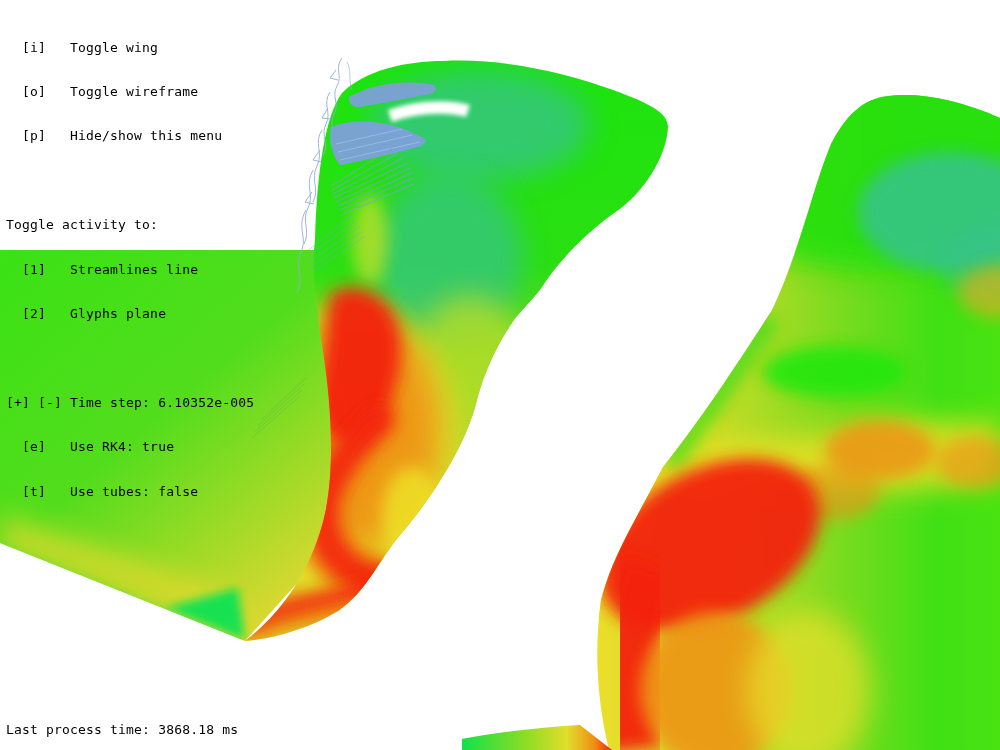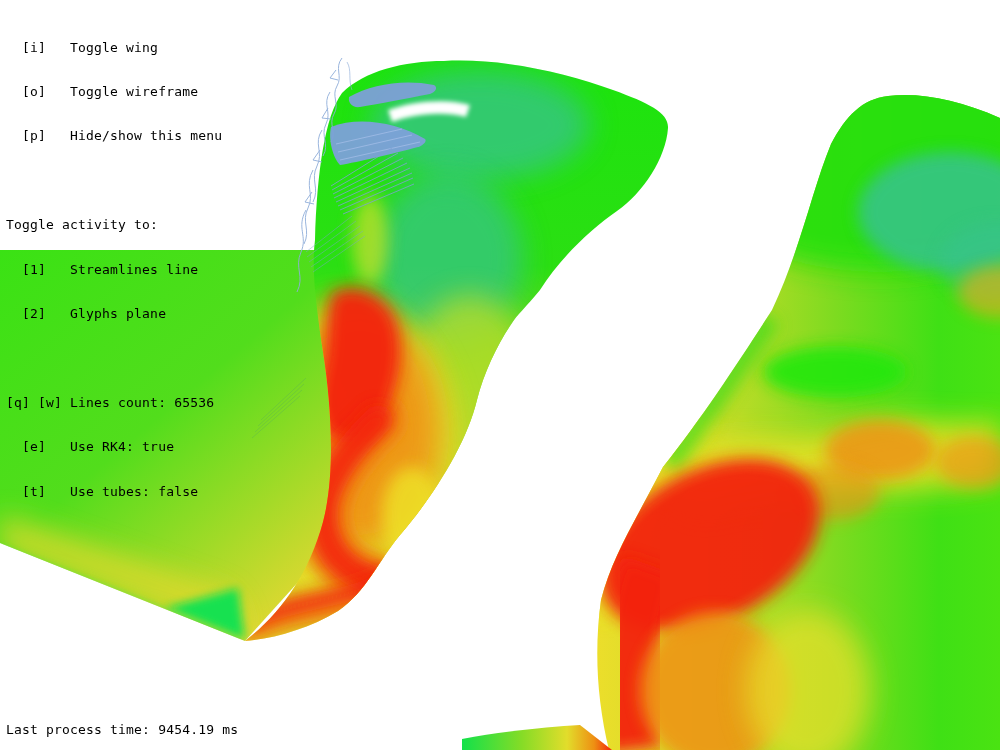--- a/index.html
+++ b/index.html
@@ -191,25 +191,25 @@
 
   <div id="menu" class="overlay-text">
     <div class="menu-line">  [i]   Toggle wing</div>
     <div class="menu-line">  [o]   Toggle wireframe</div>
     <div class="menu-line">  [p]   Hide/show this menu</div>
     <div class="menu-line"></div>
     <div class="menu-line">Toggle activity to:</div>
     <div class="menu-line">  [1]   Streamlines line</div>
     <div class="menu-line">  [2]   Glyphs plane</div>
     <div class="menu-line"></div>
-    <div class="menu-line">[q] [w] Lines count: 65536</div>
+    <div class="menu-line">[+] [-] Time step: 6.10352e-005</div>
     <div class="menu-line">  [e]   Use RK4: true</div>
     <div class="menu-line">  [t]   Use tubes: false</div>
     
     
     
     
     
   </div>
 
-  <div id="status" class="overlay-text">Last process time: 9454.19 ms</div>
+  <div id="status" class="overlay-text">Last process time: 3868.18 ms</div>
 
 </div>
 
 </body></html>

